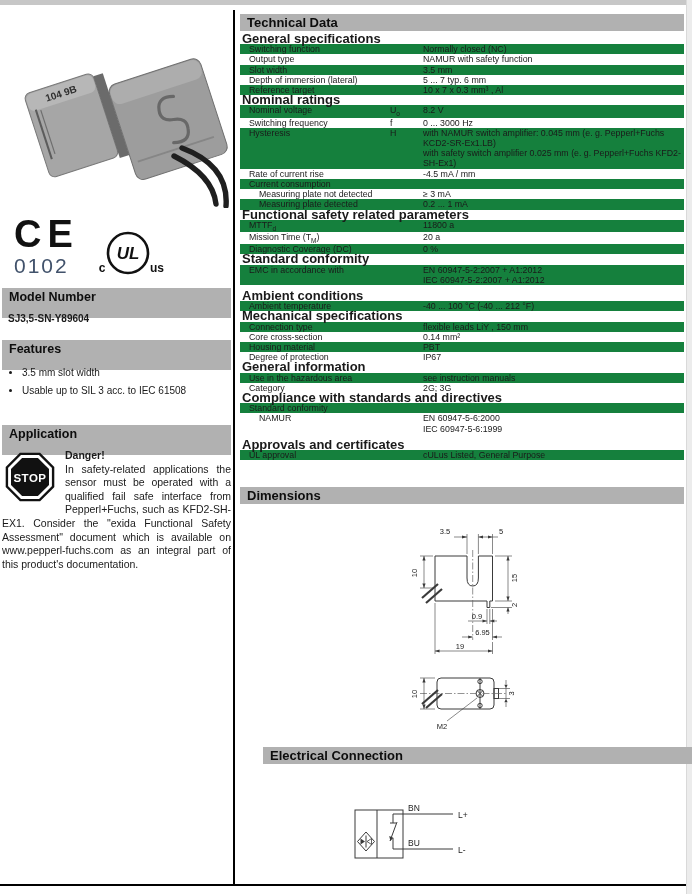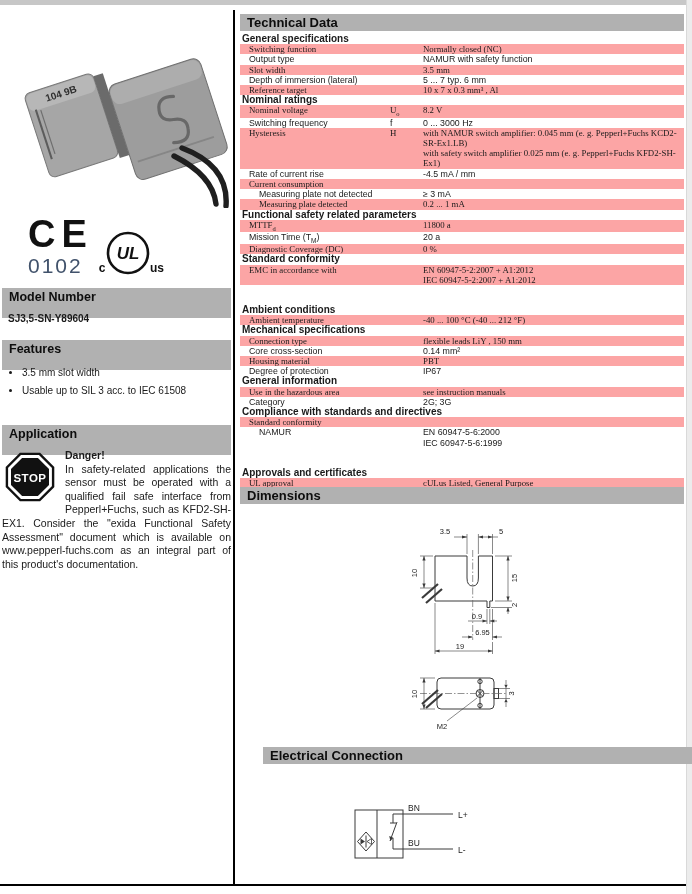--- a/index.html
+++ b/index.html
@@ -9,21 +9,21 @@
 
   .edge-top { position:absolute; left:0; top:0; width:692px; height:5px; background:#c7c7c7; }
   .edge-right { position:absolute; right:0; top:0; width:6px; height:894px; background:#ececec; border-left:1px solid #d9d9d9; }
   .col-divider { position:absolute; left:233px; top:10px; width:2px; height:875px; background:#000; }
   .bottom-rule { position:absolute; left:0; top:884px; width:686px; height:2px; background:#000; }
 
   
   .left-col { position:absolute; left:2px; top:8px; width:229px; height:878px; }
   .photo { position:absolute; left:0; top:0; width:229px; height:200px; }
   .certs { position:absolute; left:0; top:206px; width:229px; height:76px; }
-  .ce { position:absolute; left:26px; top:0; }
+  .ce { position:absolute; left:12px; top:0; }
   .ce-mark { font-size:38px; font-weight:bold; letter-spacing:6px; line-height:40px; color:#111; }
   .ce-num { font-size:21px; letter-spacing:2px; line-height:22px; color:#41526b; margin-top:1px; }
   .ul-badge { position:absolute; left:88px; top:14px; }
 
   .bar { position:absolute; left:0; width:229px; height:30px; background:#b1b1b1; font-size:12.5px; font-weight:bold; line-height:18px; padding-left:7px; color:#0d0d0d; }
   .bar-model { top:280px; }
   .model-value { position:absolute; top:305px; left:6px; font-size:10px; font-weight:bold; }
   .bar-features { top:332px; }
   .features-list { position:absolute; top:358px; left:8px; width:218px; list-style:disc; padding-left:12px; }
   .features-list li { font-size:10px; font-weight:normal; line-height:13px; margin-bottom:5px; }
@@ -33,24 +33,24 @@
   .danger-title { font-weight:bold; }
 
   
   .right-col { position:absolute; left:240px; top:14px; width:444px; height:644px; }
   .rbar { position:absolute; left:0; width:444px; height:17px; background:#b1b1b1; font-size:13px; font-weight:bold; line-height:17px; padding-left:7px; color:#0d0d0d; }
   .rbar-tech { top:0; }
   .rbar-dims { top:473px; }
   .rbar-elec { top:733px;margin-left:23px; }
 
   .t-table { position:absolute; top:20px; left:0; width:444px; }
-  .t-sec { font-weight:bold; font-size:10px; line-height:10.2px; padding-left:2px; }
+  .t-sec { font-weight:bold; font-size:13px; line-height:10.2px; padding-left:2px; }
   .t-row { display:flex; font-size:8.8px; line-height:10.2px; }
-  .t-row.shade { background:#fca5a5;font-family:Liberation Serif, serif; }
-  .t-row.gap { margin-bottom:20px; }
+  .t-row.shade { background:#15803d; }
+  .t-row.gap { margin-bottom:6px; }
   .t-label { flex:0 0 150px; padding-left:9px; }
   .t-row.ind2 .t-label { padding-left:19px; }
   .t-symbol { flex:0 0 33px; }
   .t-value { flex:1; padding-right:0; }
   sub { font-size:6.5px; line-height:1; }
 
   .dims-drawing { position:absolute; top:494px; left:0; width:446px; height:237px; }
   .elec-drawing { position:absolute; top:772px; left:0; width:446px; height:88px; }
 
   svg text { font-family:"Liberation Sans",sans-serif; }

